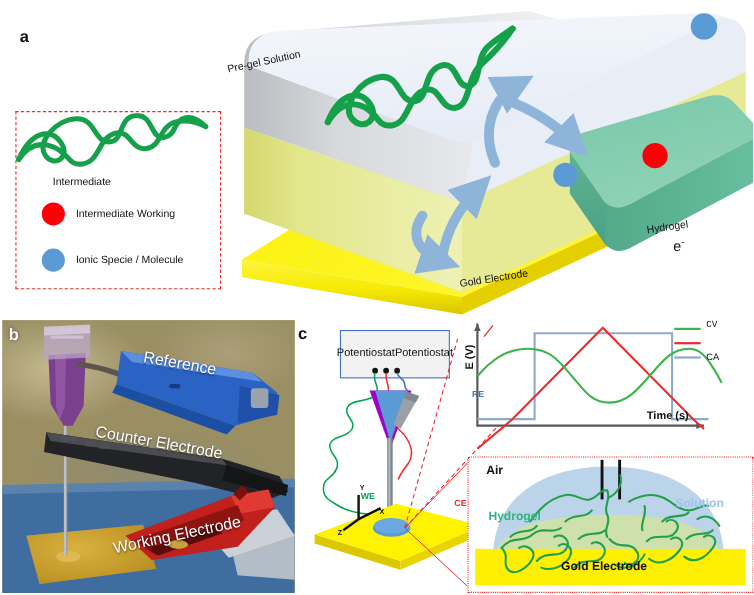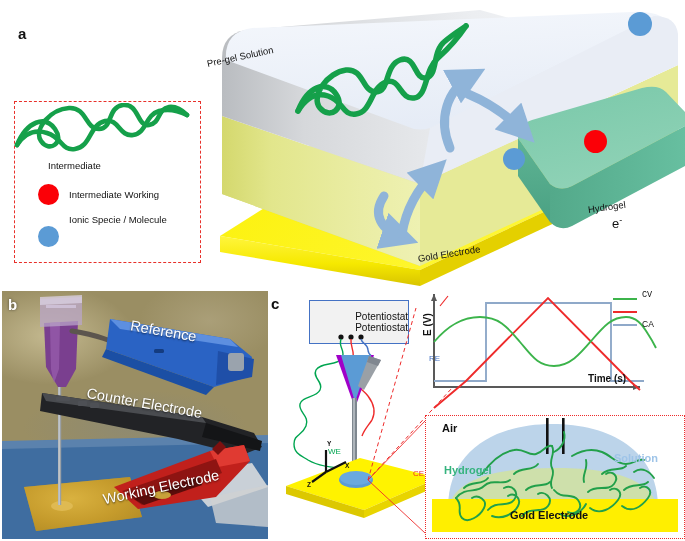--- a/index.html
+++ b/index.html
@@ -74,24 +74,24 @@
   .photo-label{
     position:absolute;color:#fff;font-size:14.5px;font-weight:400;
     text-shadow:0 1px 2px rgba(0,0,0,.65);white-space:nowrap;
   }
 
   
   #panel-c{position:absolute;left:268px;top:290px;width:417px;height:251px;}
   .pot-box{
     position:absolute;left:41px;top:10px;width:98px;height:42px;
     border:1.3px solid #4472c4;background:#f2f2f2;
-    display:flex;flex-direction:column;align-items:flex-end;justify-content:center;
+    display:flex;align-items:center;justify-content:center;
     font-size:10px;color:#111;line-height:1.15;
   }
-  .elec-tag{position:absolute;font-size:8px;font-weight:normal;white-space:nowrap;padding-left:48px;}
+  .elec-tag{position:absolute;font-size:8px;font-weight:bold;white-space:nowrap;padding-left:48px;}
   .tag-we{color:#00a550;}
   .tag-ce{color:#ee2b2b;}
   .tag-re{color:#4472c4;}
   .axis-tag{position:absolute;font-size:6.5px;font-weight:bold;color:#111;}
 
   
   #chart{position:absolute;left:140px;top:0px;width:277px;height:122px;}
   .chart-axis-label{position:absolute;font-size:10px;color:#111;font-weight:bold;}
   .ylab{transform:rotate(-90deg);transform-origin:left top;white-space:nowrap;}
   .legend-entry{
@@ -237,21 +237,21 @@
                    C 84 44, 82 22, 98 18 C 112 15, 112 34, 126 32
                    C 140 30, 138 12, 152 8 C 164 5, 174 9, 180 12"></path>
         </g>
       </svg>
       <div class="legend-label" style="left:33px;top:58px;">Intermediate</div>
 
       <div class="legend-dot dot-red" style="left:23px;top:82px;width:21px;height:21px;"></div>
       <div class="legend-label" style="left:54px;top:87px;">Intermediate Working</div>
 
       <div class="legend-dot dot-blue" style="left:23px;top:124px;width:21px;height:21px;"></div>
-      <div class="legend-label" style="left:54px;top:112px;">Ionic Specie / Molecule</div>
+      <div class="legend-label" style="left:54px;top:129px;">Ionic Specie / Molecule</div>
     </div>
   </div>
 
   <div id="panel-b">
     <div class="photo-bg"></div>
     <div class="photo-bg2"></div>
 
     <svg class="ph" style="left:0;top:0;width:266px;height:248px;" viewBox="0 0 266 248">
 
       <path d="M 0 152 L 266 146 L 266 248 L 0 248 Z" fill="#3f6da0"></path>
@@ -354,21 +354,21 @@
       <ellipse cx="88" cy="188" rx="16" ry="7" fill="#6aa9df"></ellipse>
 
       <g stroke="#111" stroke-width="2.2" fill="none">
         <path d="M 58 182 L 58 160"></path>
         <path d="M 58 182 L 78 172"></path>
         <path d="M 58 182 L 44 192"></path>
       </g>
     </svg>
 
     <div class="elec-tag tag-we" style="left:12px;top:157px;">WE</div>
-    <div class="elec-tag tag-ce" style="left:97px;top:143px;margin-top:36px;">CE</div>
+    <div class="elec-tag tag-ce" style="left:97px;top:127px;margin-top:36px;">CE</div>
     <div class="elec-tag tag-re" style="left:113px;top:64px;">RE</div>
 
     <div class="axis-tag" style="left:59px;top:150px;">Y</div>
     <div class="axis-tag" style="left:77px;top:172px;">X</div>
     <div class="axis-tag" style="left:39px;top:191px;">Z</div>
 
     <svg style="position:absolute;left:0;top:0;width:417px;height:251px;pointer-events:none;" viewBox="0 0 417 251">
       <path d="M 100 190 L 148 18" stroke="#ee2b2b" stroke-width="1" stroke-dasharray="4,3" fill="none"></path>
       <path d="M 100 190 L 184 98" stroke="#ee2b2b" stroke-width="1" stroke-dasharray="4,3" fill="none"></path>
       <path d="M 100 190 L 157 131" stroke="#ee2b2b" stroke-width="0.9" fill="none"></path>

